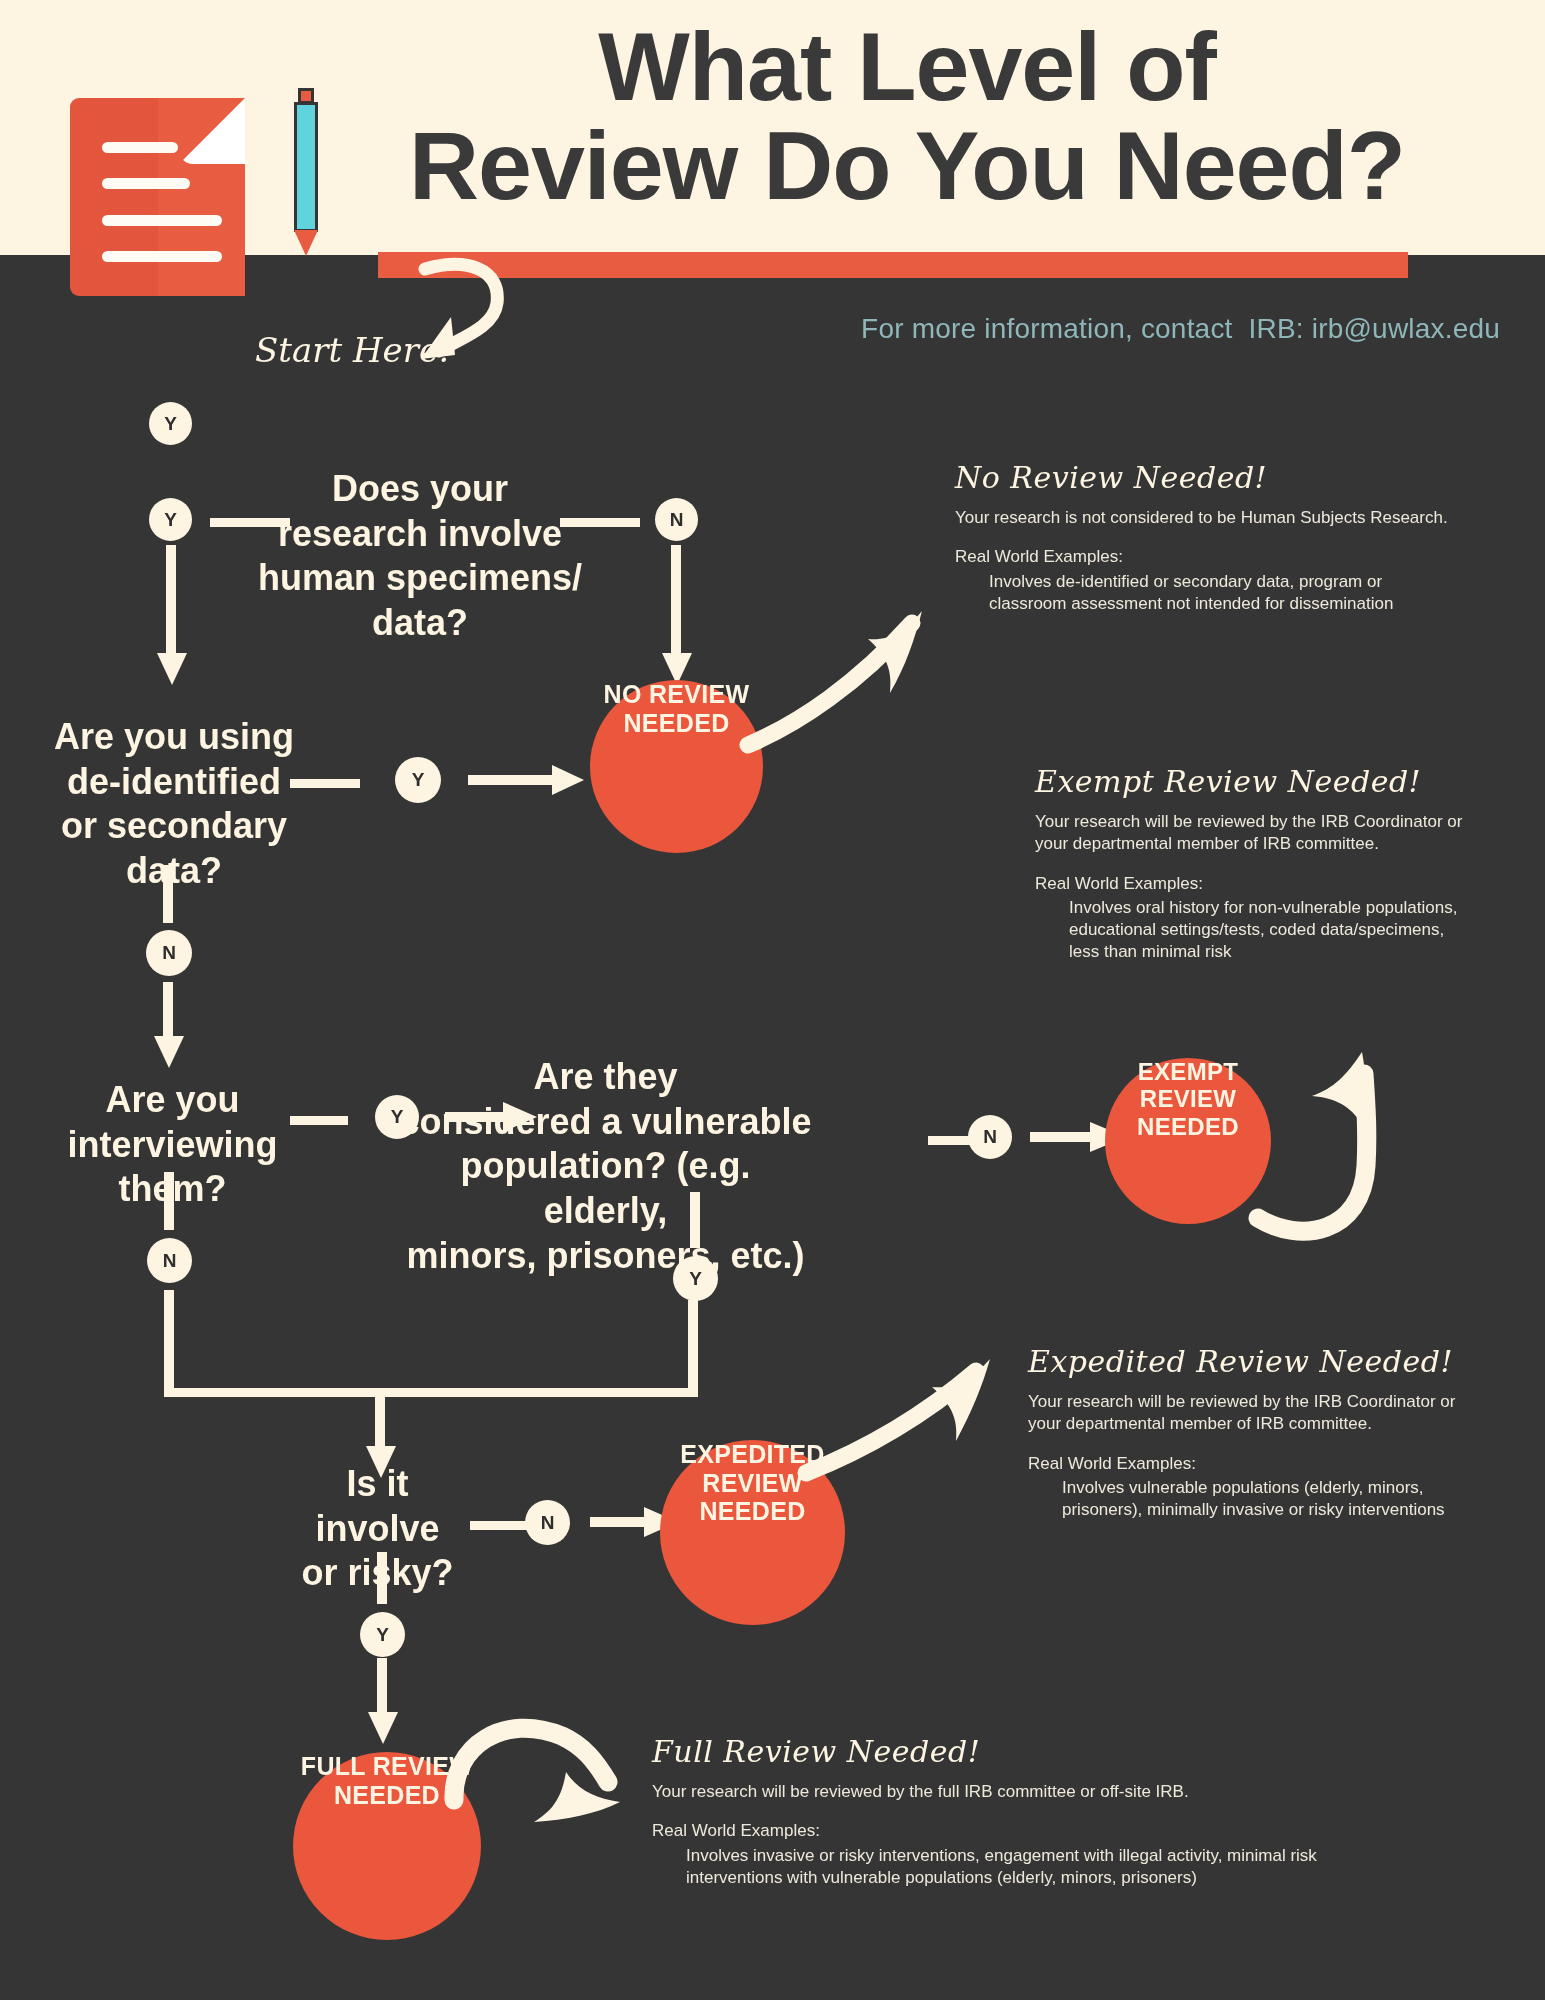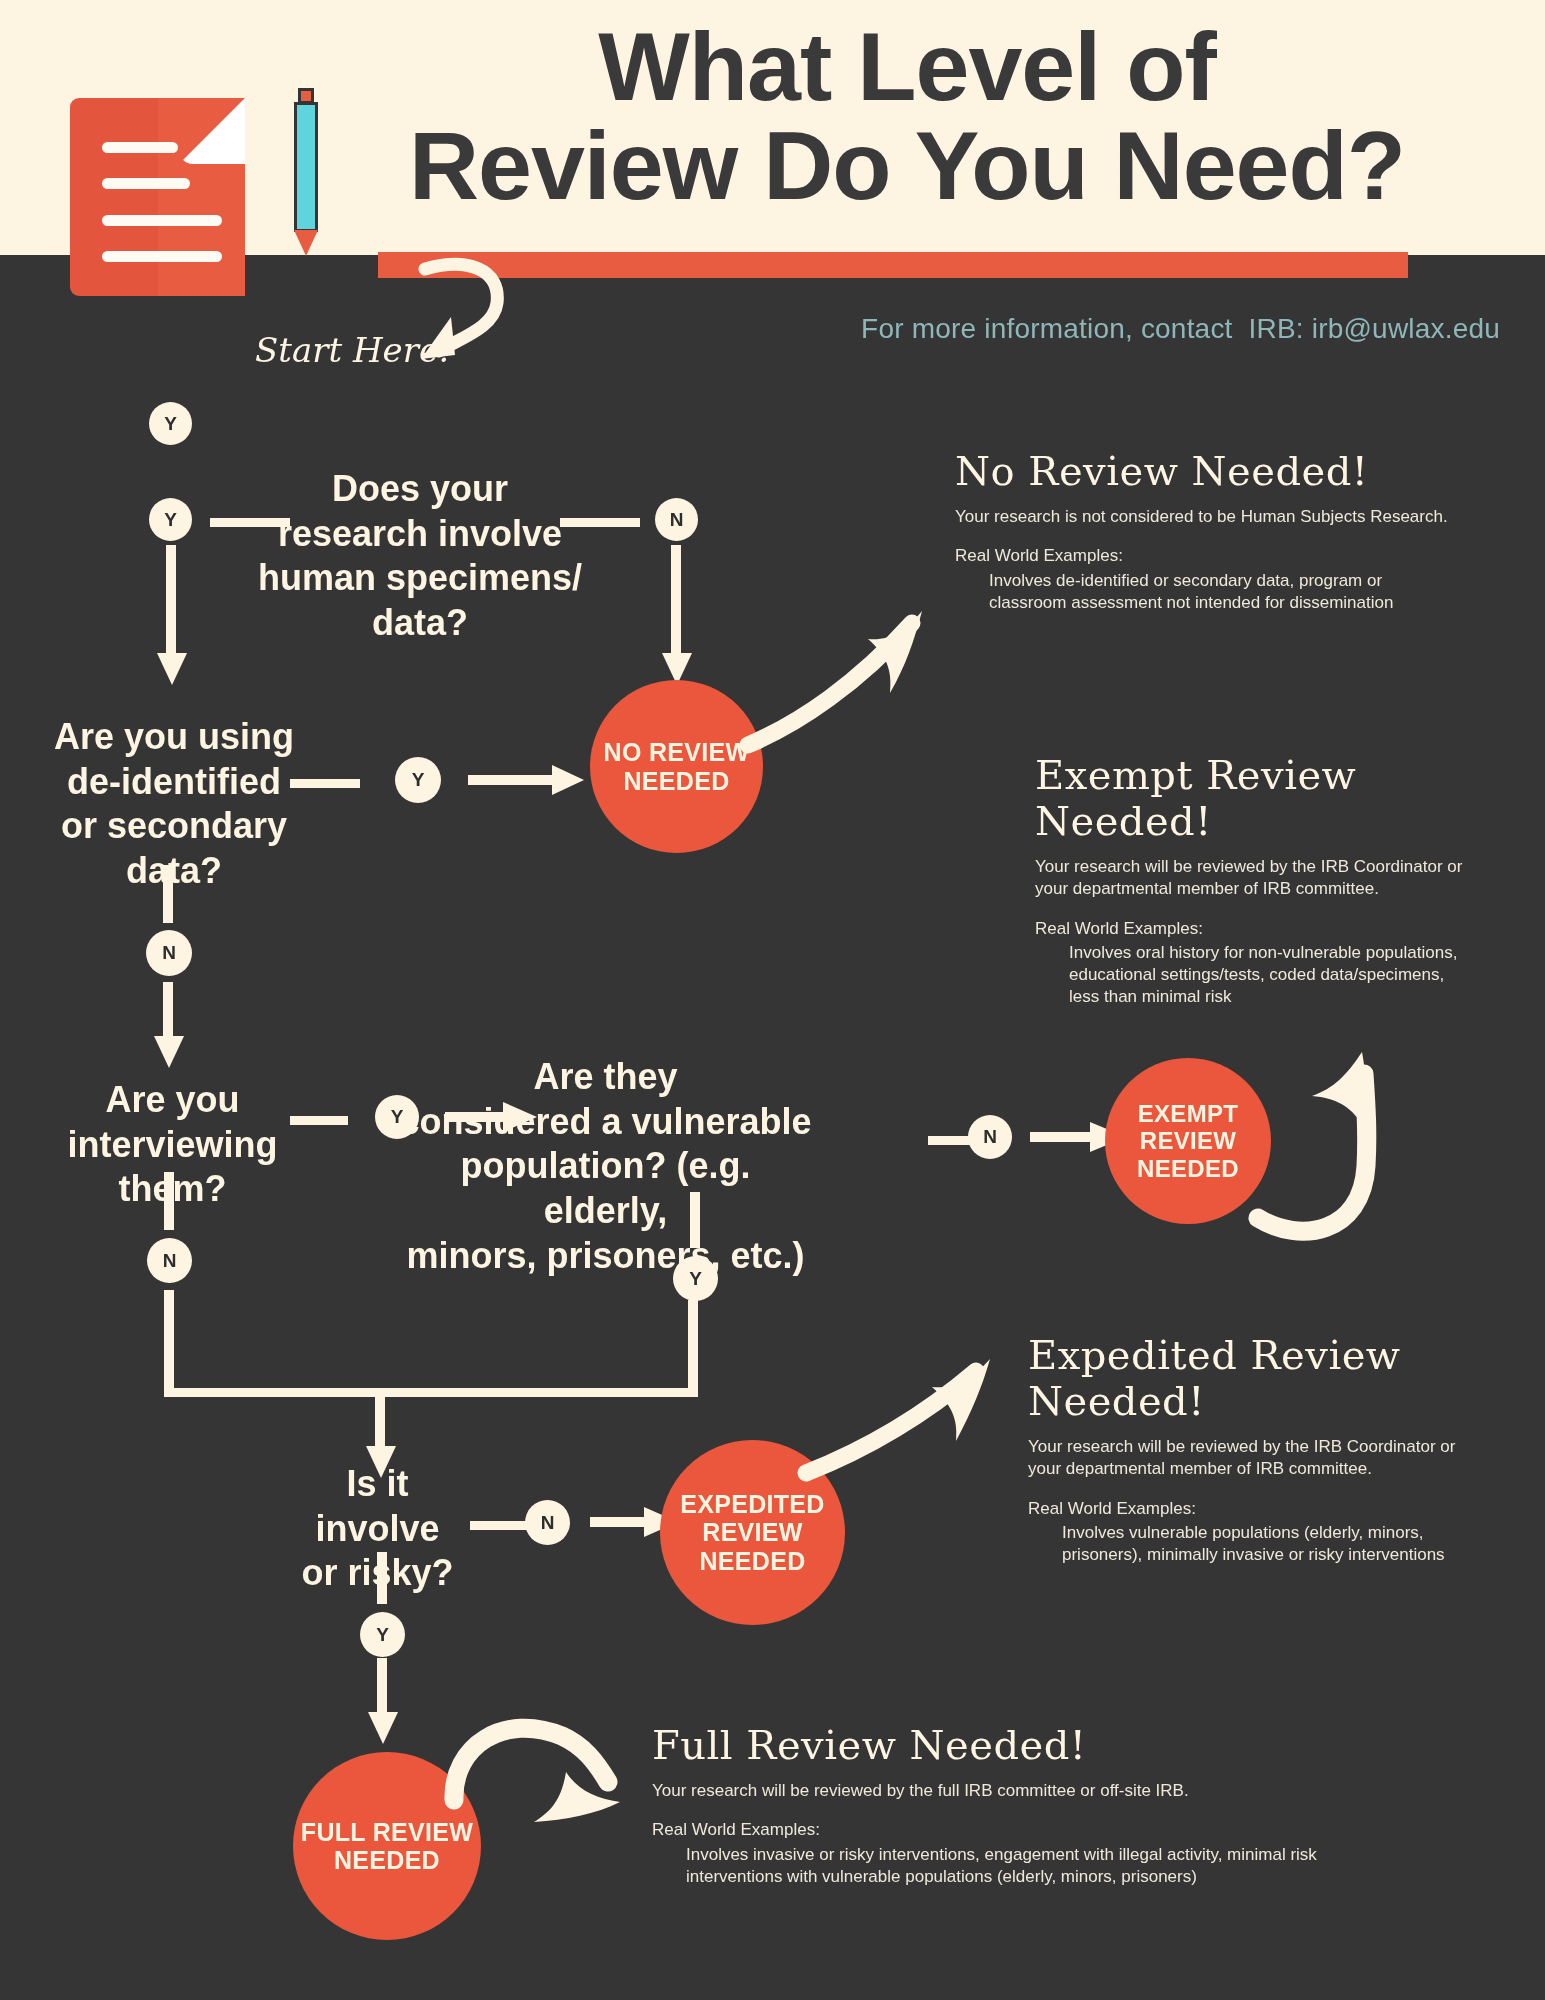--- a/index.html
+++ b/index.html
@@ -85,37 +85,38 @@
     font-size:19px;
     font-weight:bold;
     display:flex;align-items:center;justify-content:center;
   }
   .big-circle{
     position:absolute;
     background:#EA573C;
     border-radius:50%;
     color:#FDF5E2;
     font-weight:bold;
-    display:flex;align-items:center;justify-content:center;
+    display:flex;justify-content:center;
     text-align:center;
     line-height:1.14;
     letter-spacing:.3px;
   }
   .hline{position:absolute;height:9px;background:#FDF5E2;}
   .vline{position:absolute;width:9px;background:#FDF5E2;}
   svg.arrow{position:absolute;overflow:visible;}
 
   
   .panel{position:absolute;}
   .panel h3{
-    margin:4px 0 12px 0;
+    margin:16px 0 12px 0;
     color:#FDF5E2;
     font-family:"DejaVu Serif", serif;
+    font-style:italic;
     font-weight:normal;
-    font-size:40px;
+    font-size:30px;
     letter-spacing:.5px;
   }
   .panel p{
     margin:0 0 17px 0;
     color:#EFE9DB;
     font-size:17px;
     line-height:1.31;
     font-weight:300;
   }
   .panel .ex-label{margin-bottom:2px;}

